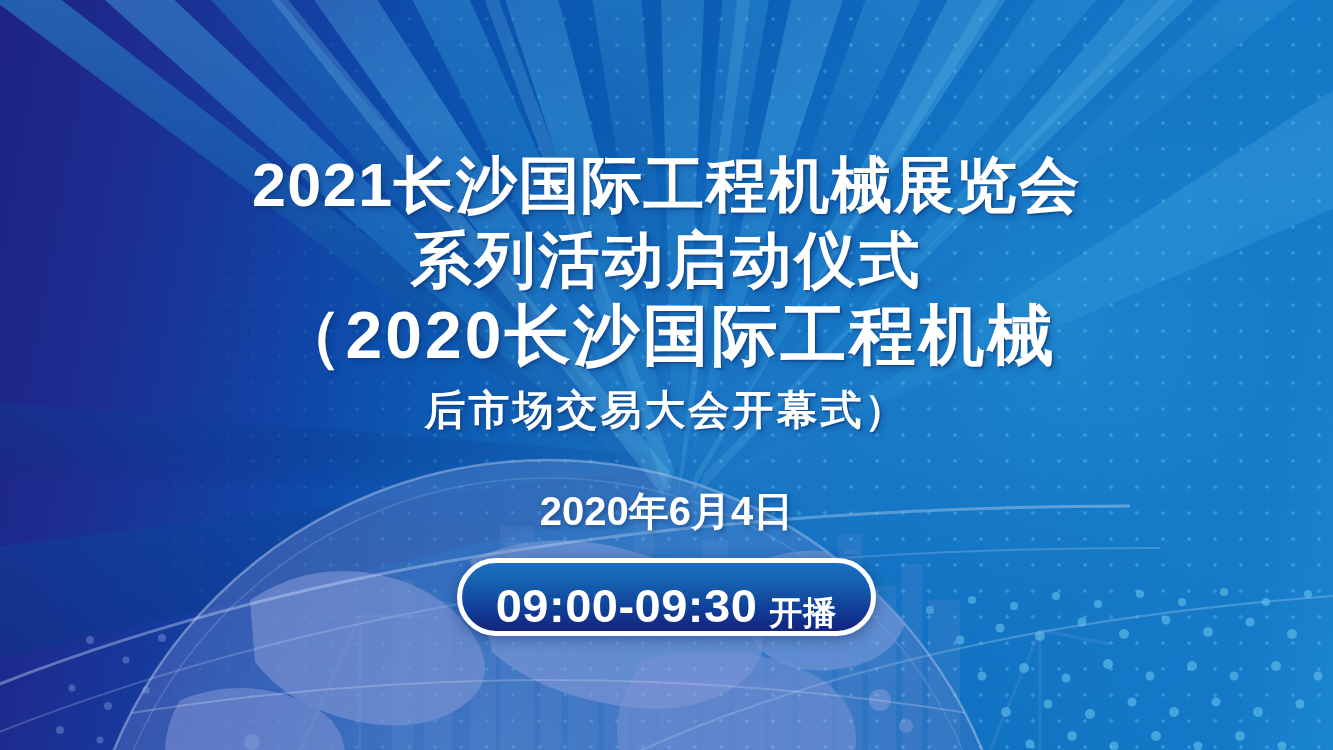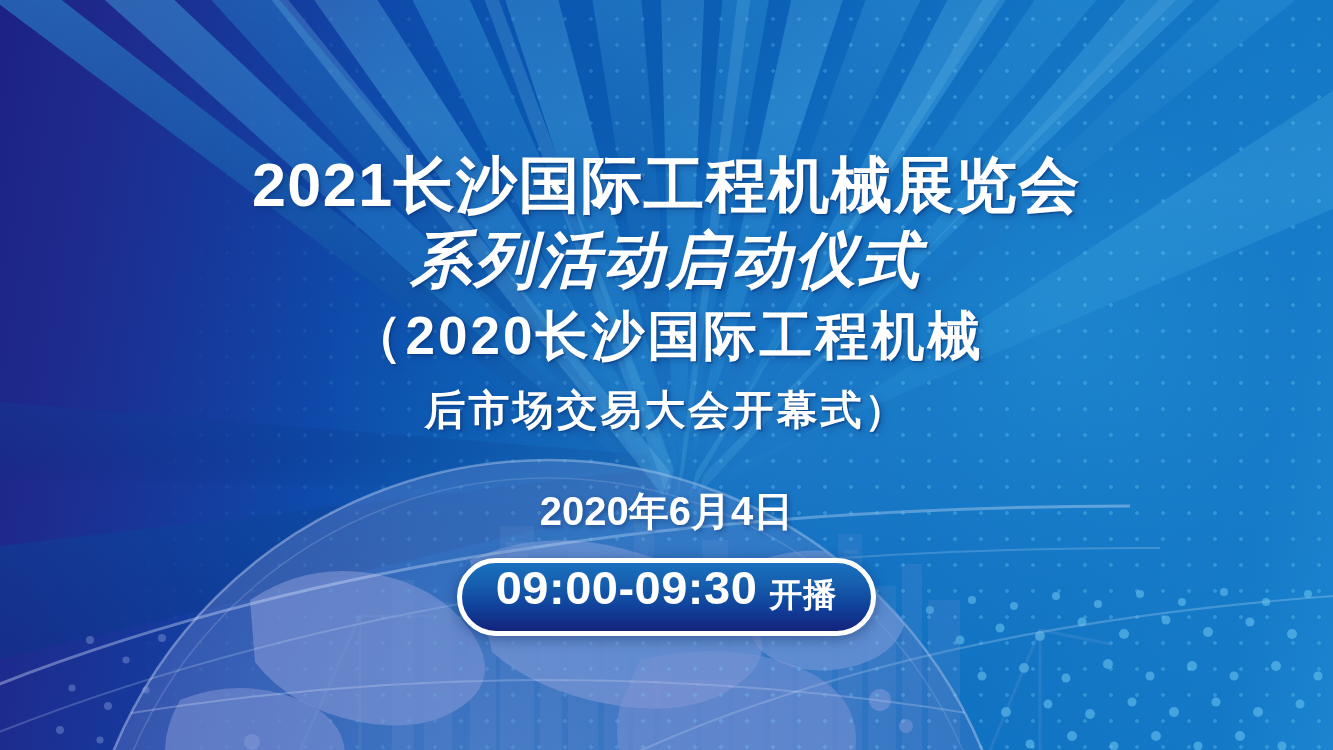--- a/index.html
+++ b/index.html
@@ -114,38 +114,38 @@
     font-size: 61px;
     line-height: 75px;
     letter-spacing: 2px;
     white-space: nowrap;
     text-shadow:
        1px 1px 0 rgba(10,60,130,0.45),
        2px 2px 0 rgba(10,60,130,0.30),
        3px 3px 6px rgba(8,45,110,0.35);
   }
   .title-line.l1 { font-size: 61px; letter-spacing: 1.5px; }
-  .title-line.l2 { font-size: 61px; letter-spacing: 3px; font-style: italic; }
-  .title-line.l3 { font-size: 53px; letter-spacing: 3px; }
+  .title-line.l2 { font-size: 61px; letter-spacing: 3px; }
+  .title-line.l3 { font-size: 66px; letter-spacing: 3px; }
   .title-line.l4 { font-size: 41px; letter-spacing: 3px; }
 
   .date-text {
     margin-top: 38px;
     color: #ffffff;
     font-weight: 700;
     font-size: 40px;
     line-height: 50px;
     letter-spacing: 0px;
     text-shadow: 2px 2px 5px rgba(8,40,100,0.45);
   }
 
   .time-badge {
     margin-top: 22px;
     display: inline-flex;
-    align-items: flex-start;
+    align-items: flex-end;
     justify-content: center;
     gap: 12px;
     padding: 0 34px;
     height: 78px;
     box-sizing: border-box;
     border: 5px solid #ffffff;
     border-radius: 42px;
     background: linear-gradient(180deg, #1a6fc0 0%, #165fae 30%, #10409a 66%, #14237c 100%);
     box-shadow: 0 3px 14px rgba(6,25,75,0.40);
   }
@@ -156,21 +156,21 @@
     line-height: 50px;
     letter-spacing: 0.5px;
   }
   .badge-suffix {
     color: #ffffff;
     font-weight: 700;
     font-size: 33px;
     line-height: 40px;
     letter-spacing: 1px;
     position: relative;
-    top: 12px;
+    top: 2px;
   }
 </style>
 </head>
 <body>
 
 <div class="poster">
 
   <div class="glow-right"></div>
 
   <div class="rays">

